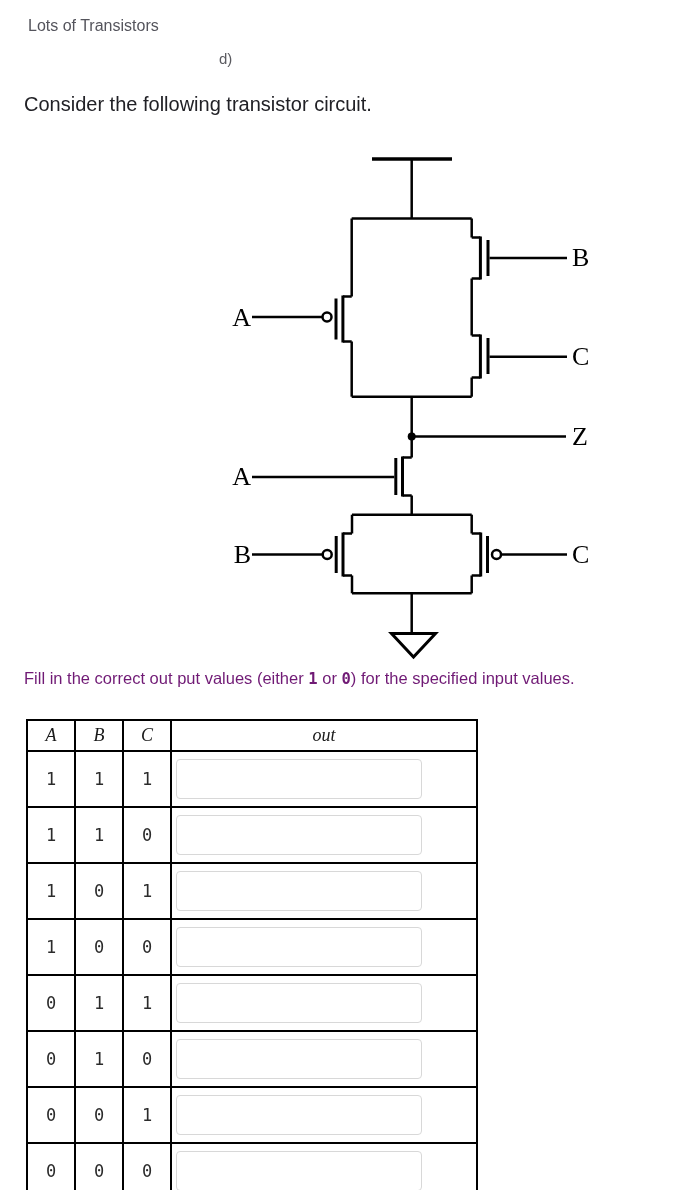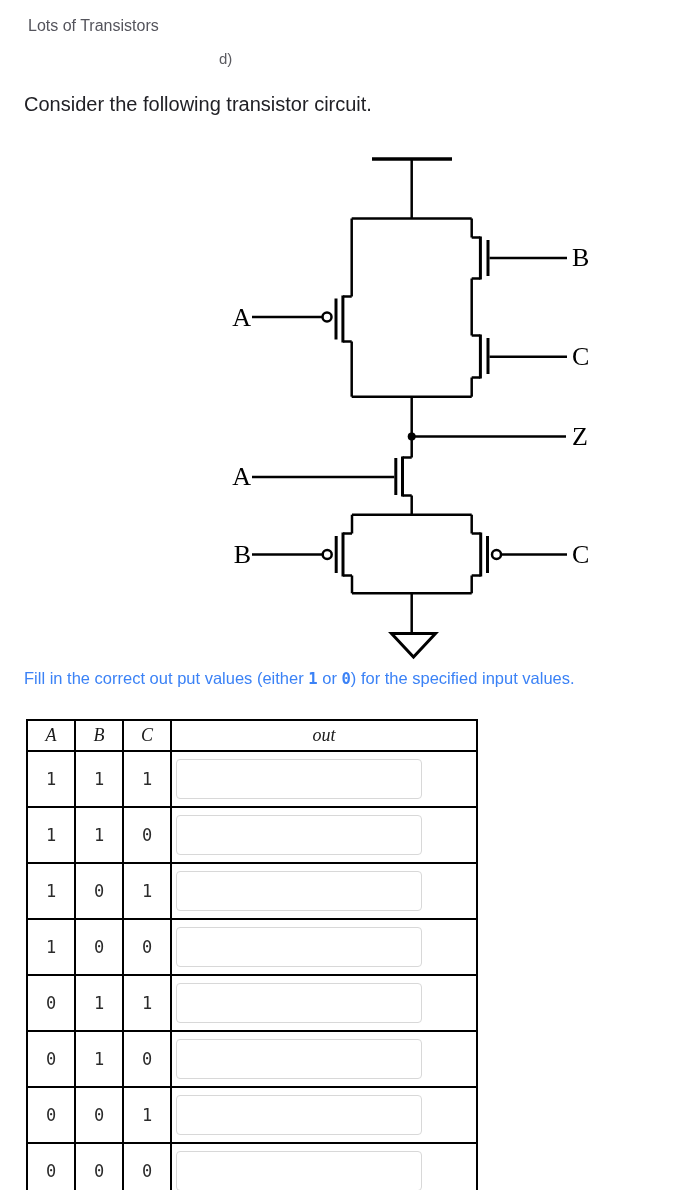--- a/index.html
+++ b/index.html
@@ -40,21 +40,21 @@
   #circuit-svg text {
     font-family: "Liberation Serif", serif;
     font-size: 26px;
     fill: #000;
     stroke: none;
   }
 
   #instruction-line {
     left: 24px; top: 669px;
     font-size: 16.5px;
-    color: #3b82f6;
+    color: #701a75;
     white-space: nowrap;
   }
   .mono-digit {
     font-family: "DejaVu Sans Mono", monospace;
     font-weight: 700;
     font-size: 15.5px;
   }
 
   #truth-table {
     position: absolute;

